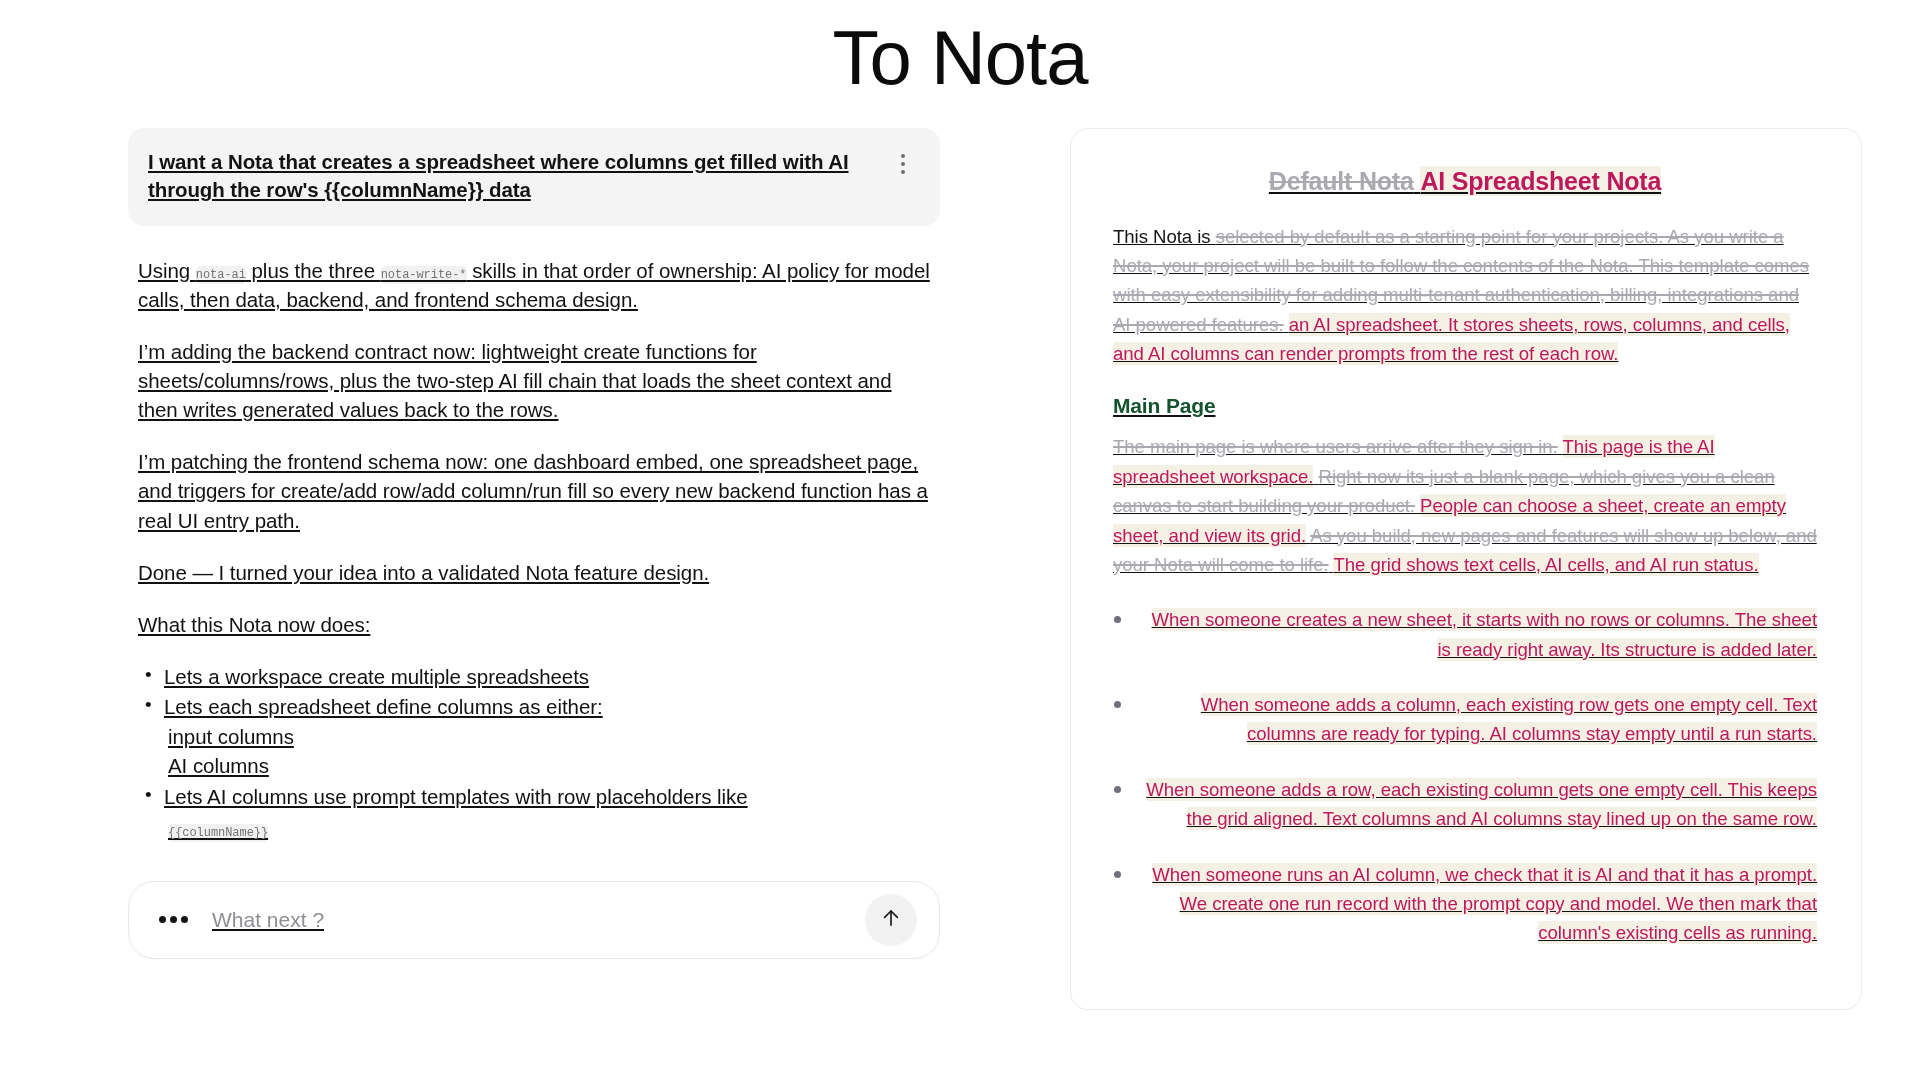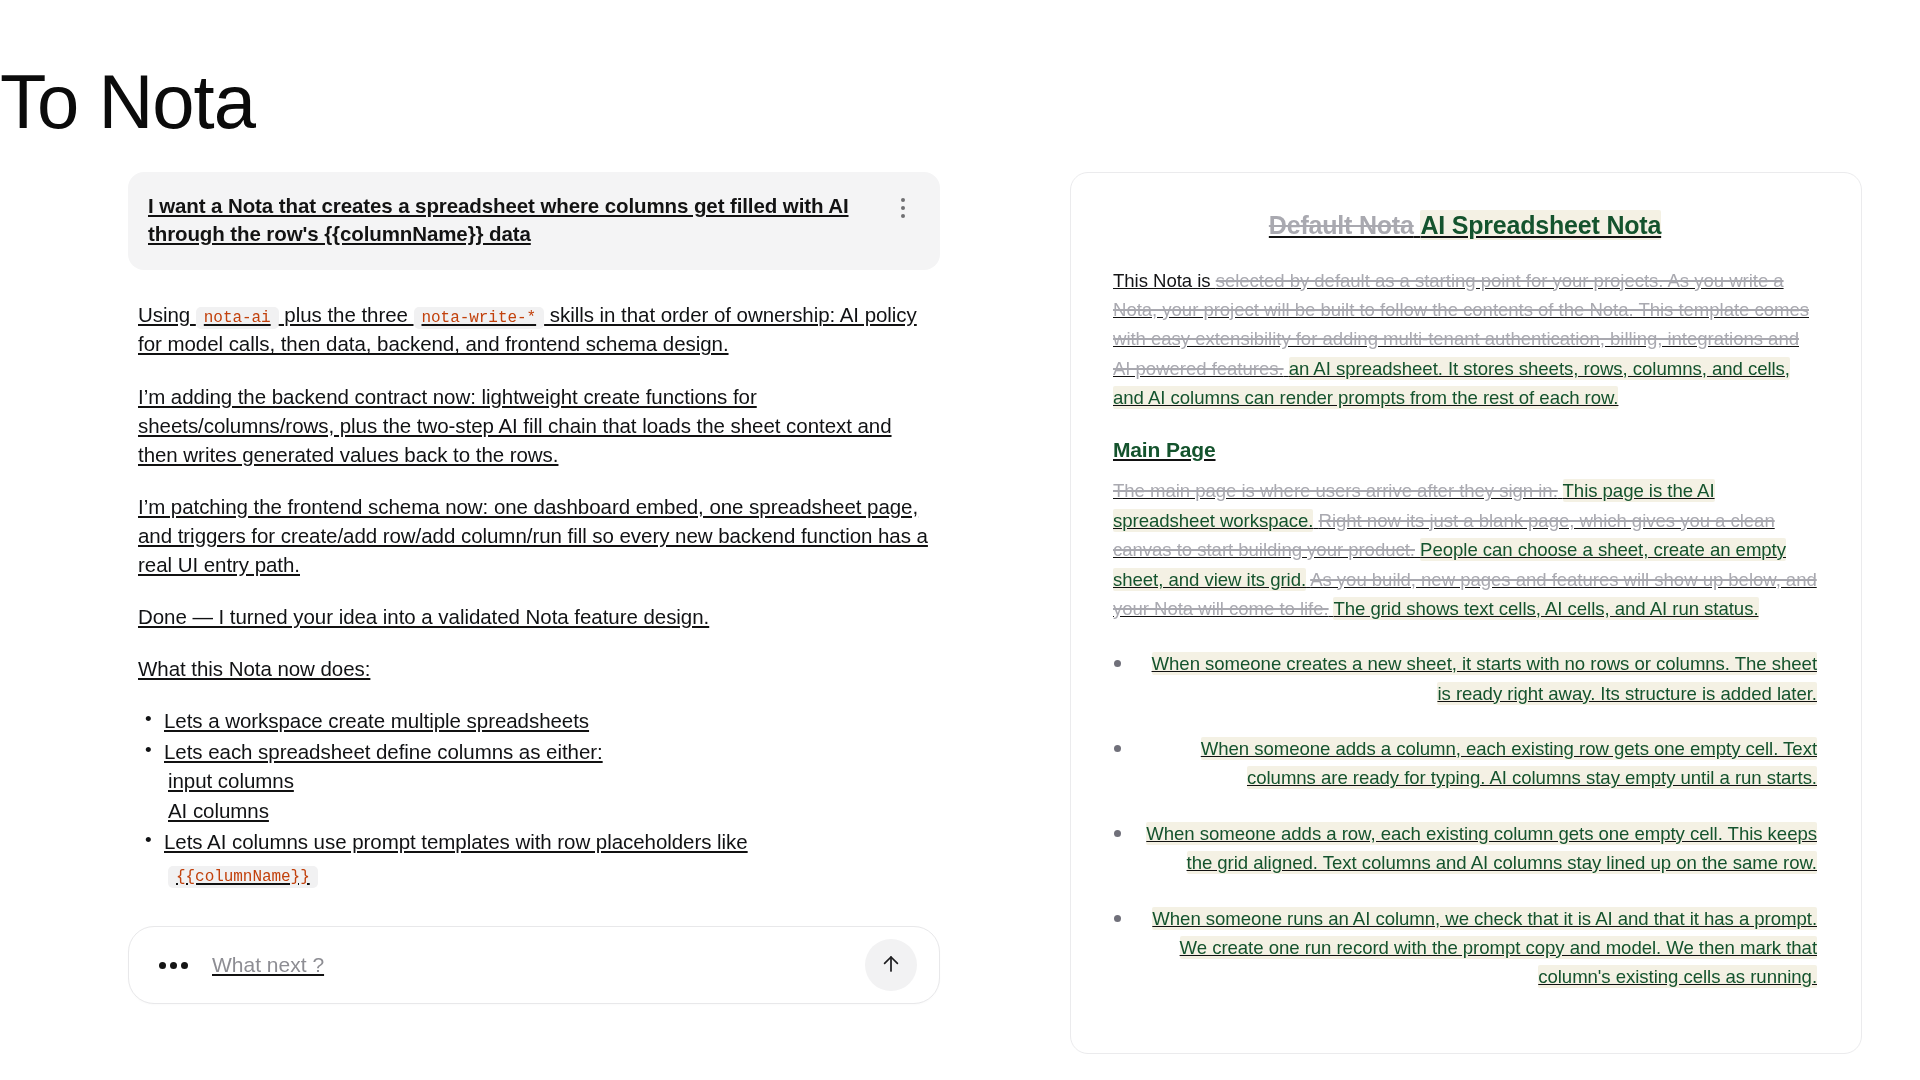--- a/index.html
+++ b/index.html
@@ -10,27 +10,27 @@
   body {
     width: 1920px;
     height: 1080px;
     font-family: "Liberation Sans", sans-serif;
     color: #111111;
     overflow: hidden;
   }
 
   
   .page-title {
-    text-align: left;
+    text-align: center;
     font-size: 76px;
     font-weight: 400;
     letter-spacing: -1px;
     line-height: 1;
     margin: 0;
-    padding-top: 64px;
+    padding-top: 20px;
     color: #0b0b0b;
   }
 
   
   .shell {
     display: flex;
     align-items: flex-start;
     padding: 0 58px 0 128px;
     margin-top: 32px;
     gap: 130px;
@@ -88,25 +88,25 @@
   }
   .answer p {
     font-size: 20.5px;
     line-height: 1.42;
     margin: 0 0 23px 0;
     color: #111214;
     letter-spacing: -0.05px;
   }
   code.inline {
     font-family: "Liberation Mono", "DejaVu Sans Mono", monospace;
-    font-size: 16px;
+    font-size: 12px;
     background: #f1f1f2;
     border-radius: 5px;
-    padding: 2px 8px;
-    color: #c2410c;
+    padding: 2px 0;
+    color: #737373;
   }
   .answer ul {
     margin: 0;
     padding-left: 26px;
     list-style: none;
   }
   .answer ul li {
     font-size: 20.5px;
     line-height: 1.44;
     color: #111214;
@@ -219,21 +219,21 @@
   }
   .del {
     color: #a9a9b0;
     text-decoration: line-through;
     text-decoration-color: #a9a9b0;
     text-decoration-thickness: 1.5px;
     margin-top: 36px;
   }
   .ins {
     background: #f4f1e4;
-    color: #14532d;
+    color: #be185d;
     box-decoration-break: clone;
     -webkit-box-decoration-break: clone;
     padding: 1px 0;
     border-radius: 2px;
   }
   .doc-list {
     list-style: none;
     margin: 6px 0 0 0;
     padding: 0;
   }

